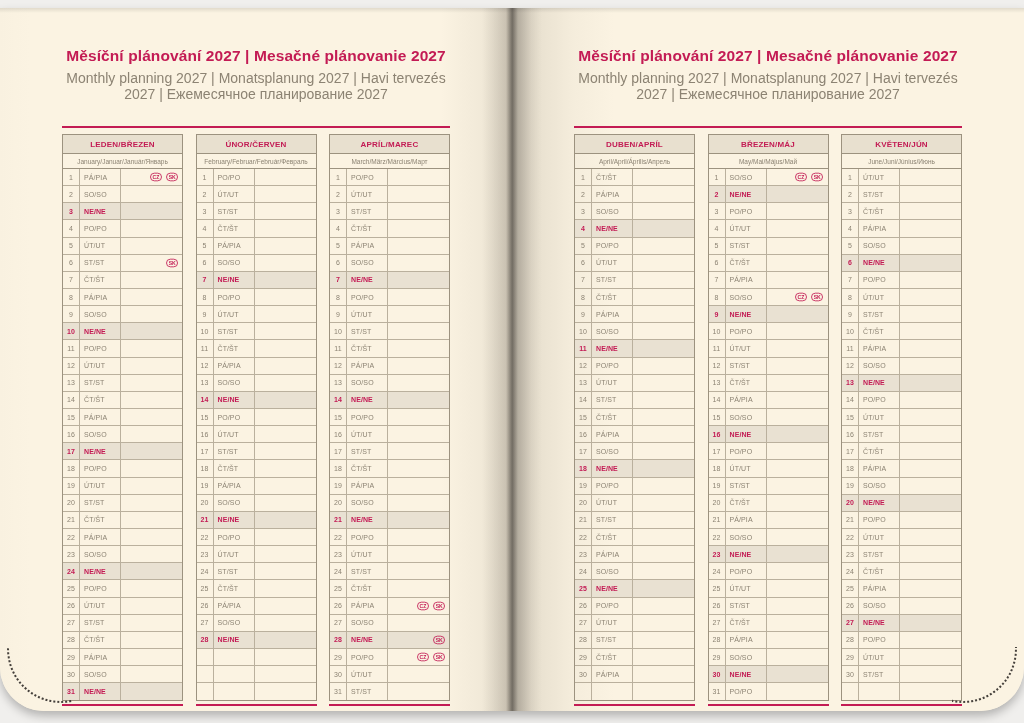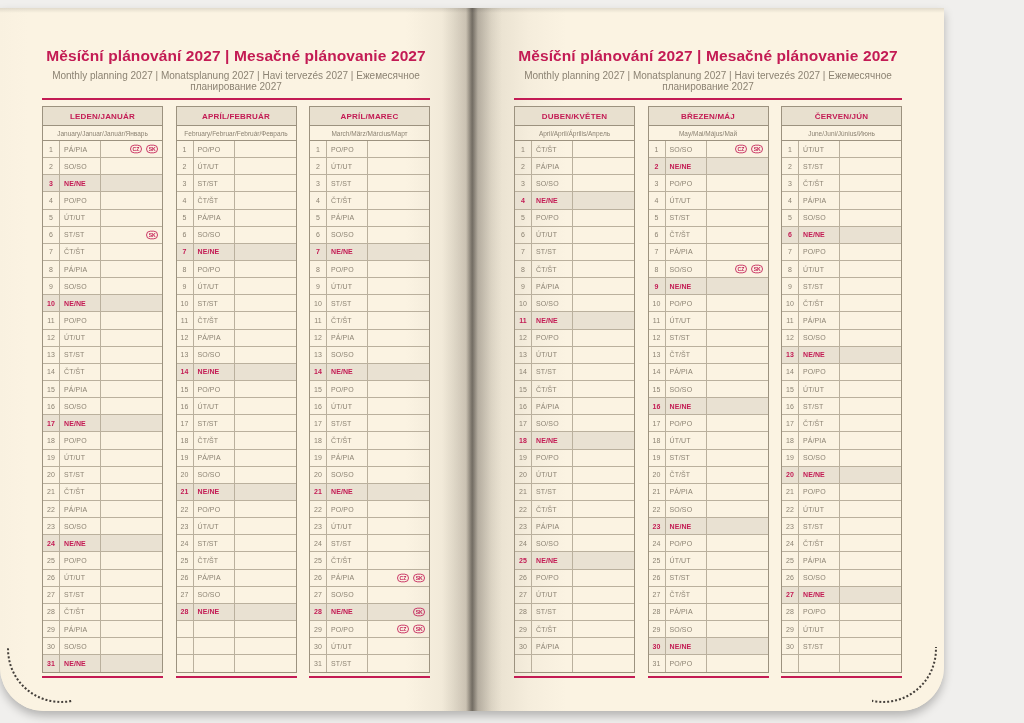--- a/index.html
+++ b/index.html
@@ -5,21 +5,21 @@
   * { box-sizing: border-box; margin: 0; padding: 0; }
   html,body { width:1024px; height:723px; }
   body {
     font-family: "Liberation Sans", "DejaVu Sans", sans-serif;
     background: #f0efed;
     position: relative;
     overflow: hidden;
   }
   .book {
     position:absolute; top:8px; left:0;
-    width:944px; height:703px;
+    width:1024px; height:703px;
     background: var(--page);
     border-radius: 0 0 44px 44px;
     overflow:hidden;
     display:flex;
     box-shadow: 0 5px 10px rgba(0,0,0,0.25);
   }
   .book::before {
     content:''; position:absolute; top:0; left:0; right:0; height:5px;
     background:linear-gradient(rgba(0,0,0,0.10), rgba(0,0,0,0)); pointer-events:none; z-index:5;
   }
@@ -32,21 +32,21 @@
     background: linear-gradient(90deg,
       rgba(60,54,46,0) 0%, rgba(60,54,46,0.18) 40%,
       rgba(35,31,26,0.55) 49%, rgba(35,31,26,0.55) 51%,
       rgba(60,54,46,0.25) 60%, rgba(60,54,46,0.07) 82%, rgba(60,54,46,0) 100%);
   }
   .page-inner { width:388px; margin:0 auto; padding-top:39px; }
   .title {
     font-size:15.5px; font-weight:bold; color:var(--accent);
     text-align:center; letter-spacing:0.1px; margin-bottom:5px;
   }
-  .subtitle { font-size:10px; color:var(--gray); text-align:center; margin-bottom:6px; }
+  .subtitle { font-size:14px; color:var(--gray); text-align:center; margin-bottom:24px; }
   .rule { height:2px; background:var(--accent); margin-bottom:6px; }
   .months { display:flex; justify-content:space-between; }
   .month-col { width:121px; }
   .month { border:1px solid var(--bdark); }
   .m-name {
     height:19px; display:flex; align-items:center; justify-content:center;
     background:var(--headbg); color:var(--accent);
     font-weight:bold; font-size:8px; letter-spacing:0.2px;
     border-bottom:1px solid var(--bdark);
   }
@@ -78,21 +78,21 @@
 
 <div class="book">
   <section class="page left">
     <div class="page-inner">
       <h1 class="title">Měsíční plánování 2027 | Mesačné plánovanie 2027</h1>
       <div class="subtitle">Monthly planning 2027 | Monatsplanung 2027 | Havi tervezés 2027 | Ежемесячное планирование 2027</div>
       <div class="rule"></div>
       <div class="months">
           <div class="month-col">
             <div class="month">
-              <div class="m-name">LEDEN/JANUÁR</div>
+              <div class="m-name">LEDEN/BŘEZEN</div>
               <div class="m-langs">January/Januar/Január/Январь</div>
               <div class="m-row">
                 <div class="c-num">1</div>
                 <div class="c-day">PÁ/PIA</div>
                 <div class="c-note">
                   <div class="badge">CZ</div>
                   <div class="badge">SK</div>
                 </div>
               </div>
               <div class="m-row">
@@ -245,21 +245,21 @@
               <div class="m-row sun">
                 <div class="c-num">31</div>
                 <div class="c-day">NE/NE</div>
                 <div class="c-note"></div>
               </div>
             </div>
             <div class="t-underline"></div>
           </div>
           <div class="month-col">
             <div class="month">
-              <div class="m-name">APRÍL/FEBRUÁR</div>
+              <div class="m-name">ÚNOR/ČERVEN</div>
               <div class="m-langs">February/Februar/Február/Февраль</div>
               <div class="m-row">
                 <div class="c-num">1</div>
                 <div class="c-day">PO/PO</div>
                 <div class="c-note"></div>
               </div>
               <div class="m-row">
                 <div class="c-num">2</div>
                 <div class="c-day">ÚT/UT</div>
                 <div class="c-note"></div>
@@ -586,21 +586,21 @@
     </div>
   </section>
   <section class="page right">
     <div class="page-inner">
       <h1 class="title">Měsíční plánování 2027 | Mesačné plánovanie 2027</h1>
       <div class="subtitle">Monthly planning 2027 | Monatsplanung 2027 | Havi tervezés 2027 | Ежемесячное планирование 2027</div>
       <div class="rule"></div>
       <div class="months">
           <div class="month-col">
             <div class="month">
-              <div class="m-name">DUBEN/KVĚTEN</div>
+              <div class="m-name">DUBEN/APRÍL</div>
               <div class="m-langs">April/April/Április/Апрель</div>
               <div class="m-row">
                 <div class="c-num">1</div>
                 <div class="c-day">ČT/ŠT</div>
                 <div class="c-note"></div>
               </div>
               <div class="m-row">
                 <div class="c-num">2</div>
                 <div class="c-day">PÁ/PIA</div>
                 <div class="c-note"></div>
@@ -916,21 +916,21 @@
               <div class="m-row">
                 <div class="c-num">31</div>
                 <div class="c-day">PO/PO</div>
                 <div class="c-note"></div>
               </div>
             </div>
             <div class="t-underline"></div>
           </div>
           <div class="month-col">
             <div class="month">
-              <div class="m-name">ČERVEN/JÚN</div>
+              <div class="m-name">KVĚTEN/JÚN</div>
               <div class="m-langs">June/Juni/Június/Июнь</div>
               <div class="m-row">
                 <div class="c-num">1</div>
                 <div class="c-day">ÚT/UT</div>
                 <div class="c-note"></div>
               </div>
               <div class="m-row">
                 <div class="c-num">2</div>
                 <div class="c-day">ST/ST</div>
                 <div class="c-note"></div>

